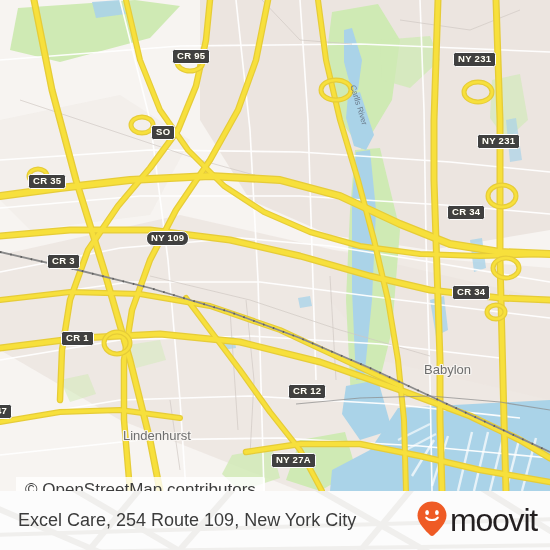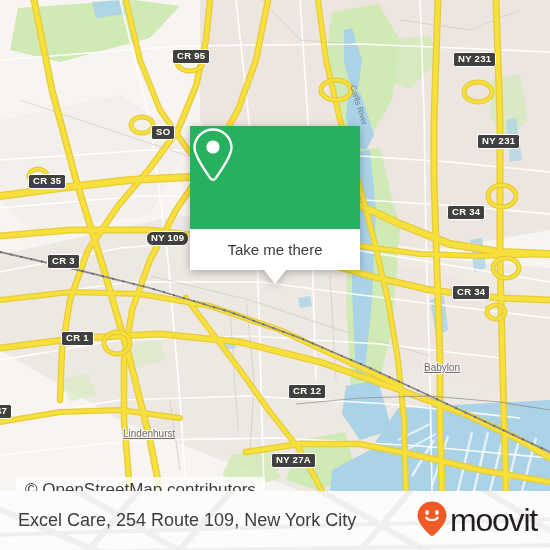--- a/index.html
+++ b/index.html
@@ -31,26 +31,25 @@
     line-height:10px;
     white-space:nowrap;
     text-shadow:0 0 1px rgba(160,140,0,.35);
     box-sizing:border-box;
   }
 
   
   .place{
     position:absolute;
     color:#6e6e6e;
-    font-size:10px;
+    font-size:13px;
     white-space:nowrap;
     text-shadow:
       -1.2px 0 #f7f4f1, 1.2px 0 #f7f4f1, 0 -1.2px #f7f4f1, 0 1.2px #f7f4f1,
       -1px -1px #f7f4f1, 1px -1px #f7f4f1, -1px 1px #f7f4f1, 1px 1px #f7f4f1;
-    text-decoration: underline;
   }
   .river-label{
     position:absolute;
     color:#6b7c8c;
     font-size:8px;
     white-space:nowrap;
     transform-origin:0 0;
   }
 
   
@@ -282,34 +281,20 @@
 
     <div id="places">
         <div class="place" style="left: 424px; top: 362px;">Babylon</div>
         <div class="place" style="left: 123px; top: 428px;">Lindenhurst</div>
       </div>
 
     <div id="waters">
         <div class="river-label" style="left: 357px; top: 84px; transform: rotate(73deg);">Carlls River</div>
       </div>
 
-    <div id="popup">
-      <div id="popup-head">
-        <span>
-          <svg width="46" height="58" viewBox="0 0 46 58" fill="none" xmlns="http://www.w3.org/2000/svg" aria-hidden="true">
-            <path d="M23 3.5 C12.8 3.5 4.5 11.6 4.5 21.6 C4.5 30.6 15 44.4 20.6 52.6 C21.8 54.3 24.2 54.3 25.4 52.6 C31 44.4 41.5 30.6 41.5 21.6 C41.5 11.6 33.2 3.5 23 3.5 Z" stroke="#ffffff" stroke-width="2.4" fill="none"></path>
-            <circle cx="23" cy="21" r="6.6" fill="#ffffff"></circle>
-          </svg>
-        </span>
-      </div>
-      <div id="popup-foot">
-        <span id="popup-label">Take me there</span>
-        <div id="popup-tail"></div>
-      </div>
-    </div>
 
     <div id="attrib">© OpenStreetMap contributors</div>
   </div>
 
   <div id="footer">
     <svg id="footer-bg" width="550" height="59" viewBox="0 0 550 59">
       <rect x="0" y="0" width="550" height="59" fill="#fcfcfc"></rect>
       <g stroke="#f0efed" stroke-width="6" fill="none">
         <path d="M-20 10 L120 70"></path>
         <path d="M60 -10 L200 72"></path>

